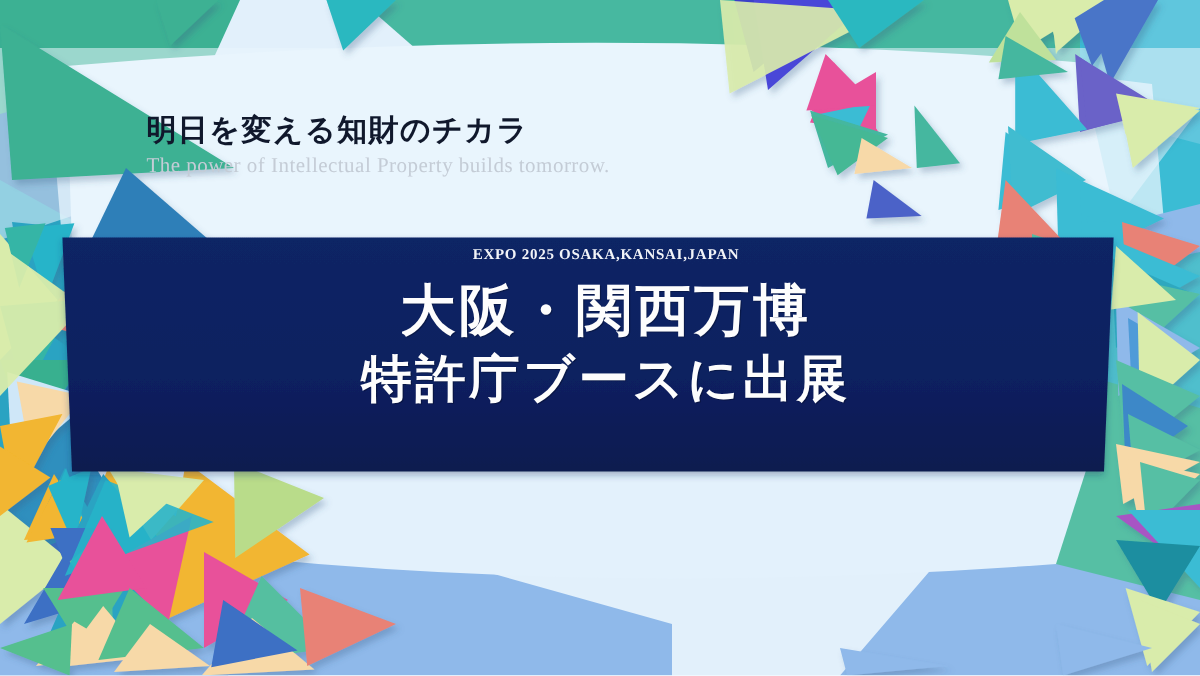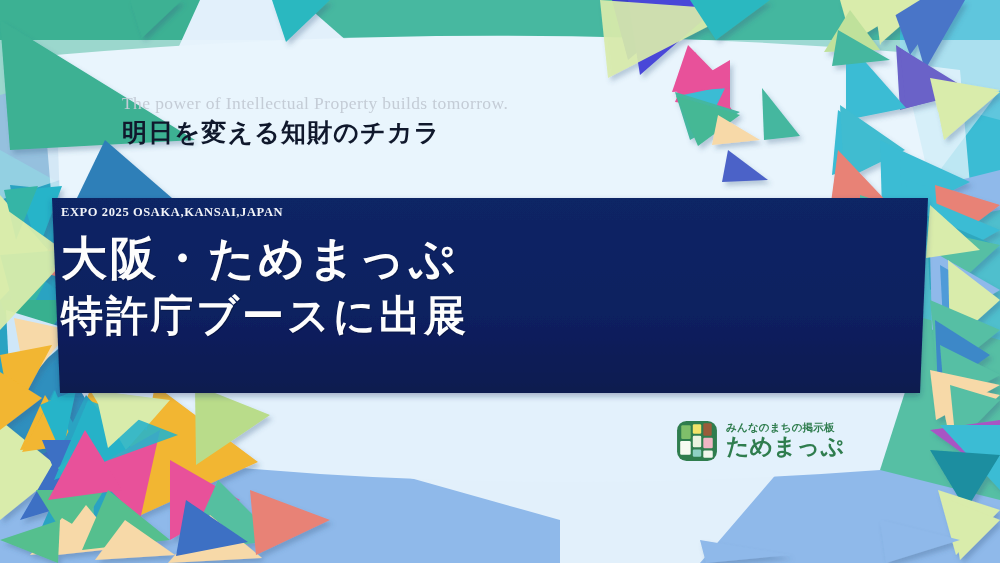--- a/index.html
+++ b/index.html
@@ -55,24 +55,24 @@
     left: 0;
     top: 0;
     width: 1000px;
     height: 563px;
     z-index: 20;
     pointer-events: none;
   }
   #banner svg { display: block; }
   #banner-text {
     position: absolute;
-    left: 61px;
+    left: 72px;
     top: 205px;
     width: 866px;
-    text-align: left;
+    text-align: center;
     z-index: 25;
   }
   #expo-line {
     font-family: "Liberation Serif", serif;
     font-weight: bold;
     font-size: 12.5px;
     letter-spacing: 0.6px;
     color: #f2f4f8;
     line-height: 1.2;
   }
@@ -281,59 +281,40 @@
       <polygon points="860,195 920,215 860,250" fill="#56bfa4"></polygon>
 
       <polygon points="688,45 730,88 672,92" fill="#e8519a"></polygon>
       <polygon points="838,30 890,60 832,66" fill="#44b79f"></polygon>
       <polygon points="272,0 330,0 286,42" fill="#2bb8c0"></polygon>
       <polygon points="130,0 182,0 142,38" fill="#3cb193"></polygon>
     </g>
   </svg>
 
   <div id="tagline-block">
+    <div id="tagline-ja">明日を変える知財のチカラ</div>
     <div id="tagline-en">The power of Intellectual Property builds tomorrow.</div>
-    <div id="tagline-ja">明日を変える知財のチカラ</div>
   </div>
 
   <div id="banner">
     <svg viewBox="0 0 1000 563" width="1000" height="563">
       <defs>
         <linearGradient id="navyGrad" x1="0" y1="0" x2="0" y2="1">
           <stop offset="0%" stop-color="#0d2565"></stop>
           <stop offset="60%" stop-color="#0b2060"></stop>
           <stop offset="100%" stop-color="#081a4f"></stop>
         </linearGradient>
         <filter id="bannerShadow" x="-10%" y="-15%" width="125%" height="135%">
           <feDropShadow dx="0" dy="3" stdDeviation="3" flood-color="#1a3560" flood-opacity="0.35"></feDropShadow>
         </filter>
       </defs>
       <polygon points="52,198 928,198 920,393 60,393" fill="url(#navyGrad)" filter="url(#bannerShadow)"></polygon>
     </svg>
   </div>
 
   <div id="banner-text">
     <div id="expo-line">EXPO 2025 OSAKA,KANSAI,JAPAN</div>
-    <div id="headline-1" class="headline">大阪・ためまっぷ</div>
+    <div id="headline-1" class="headline">大阪・関西万博</div>
     <div id="headline-2" class="headline">特許庁ブースに出展</div>
   </div>
 
-  <div id="logo-block">
-    <svg id="logo-mark" viewBox="0 0 38 40">
-      <rect x="0" y="1" width="38" height="38" rx="9" ry="9" fill="#2f7d4e"></rect>
-      <g id="logo-tiles">
-          <rect x="4" y="5" width="9" height="13" rx="1.2" fill="#7fbf6a"></rect>
-          <rect x="15" y="4" width="8" height="9" rx="1.2" fill="#f2e36a"></rect>
-          <rect x="25" y="3" width="8" height="12" rx="1.2" fill="#9a5b3a"></rect>
-          <rect x="3" y="20" width="10" height="13" rx="1.2" fill="#f7fbf2"></rect>
-          <rect x="15" y="15" width="8" height="11" rx="1.2" fill="#eaf3e0"></rect>
-          <rect x="25" y="17" width="9" height="10" rx="1.2" fill="#f0b6c4"></rect>
-          <rect x="15" y="28" width="8" height="7" rx="1.2" fill="#8fd1c4"></rect>
-          <rect x="25" y="29" width="9" height="7" rx="1.2" fill="#f2f6ec"></rect>
-        </g>
-    </svg>
-    <div id="logo-text">
-      <div id="logo-sub">みんなのまちの掲示板</div>
-      <div id="logo-name">ためまっぷ</div>
-    </div>
-  </div>
 
 </div>
 
 </body></html>

